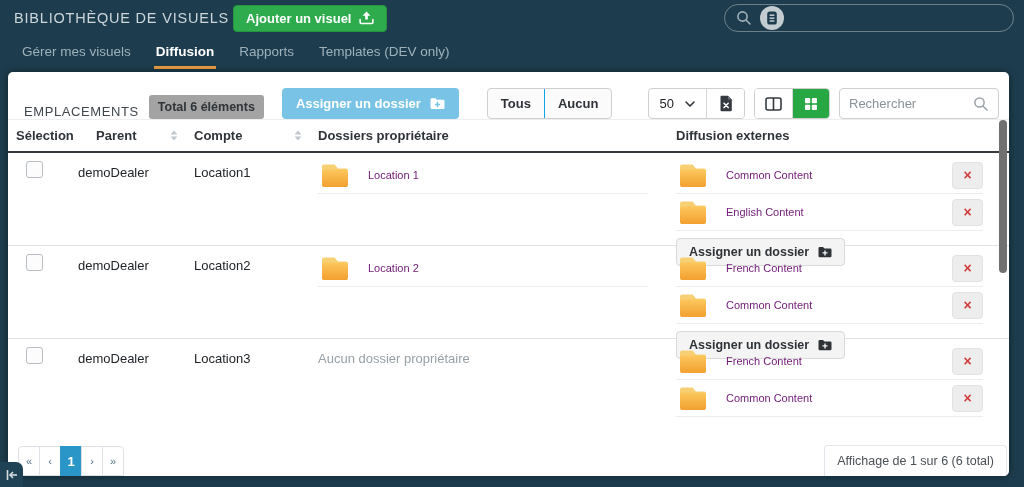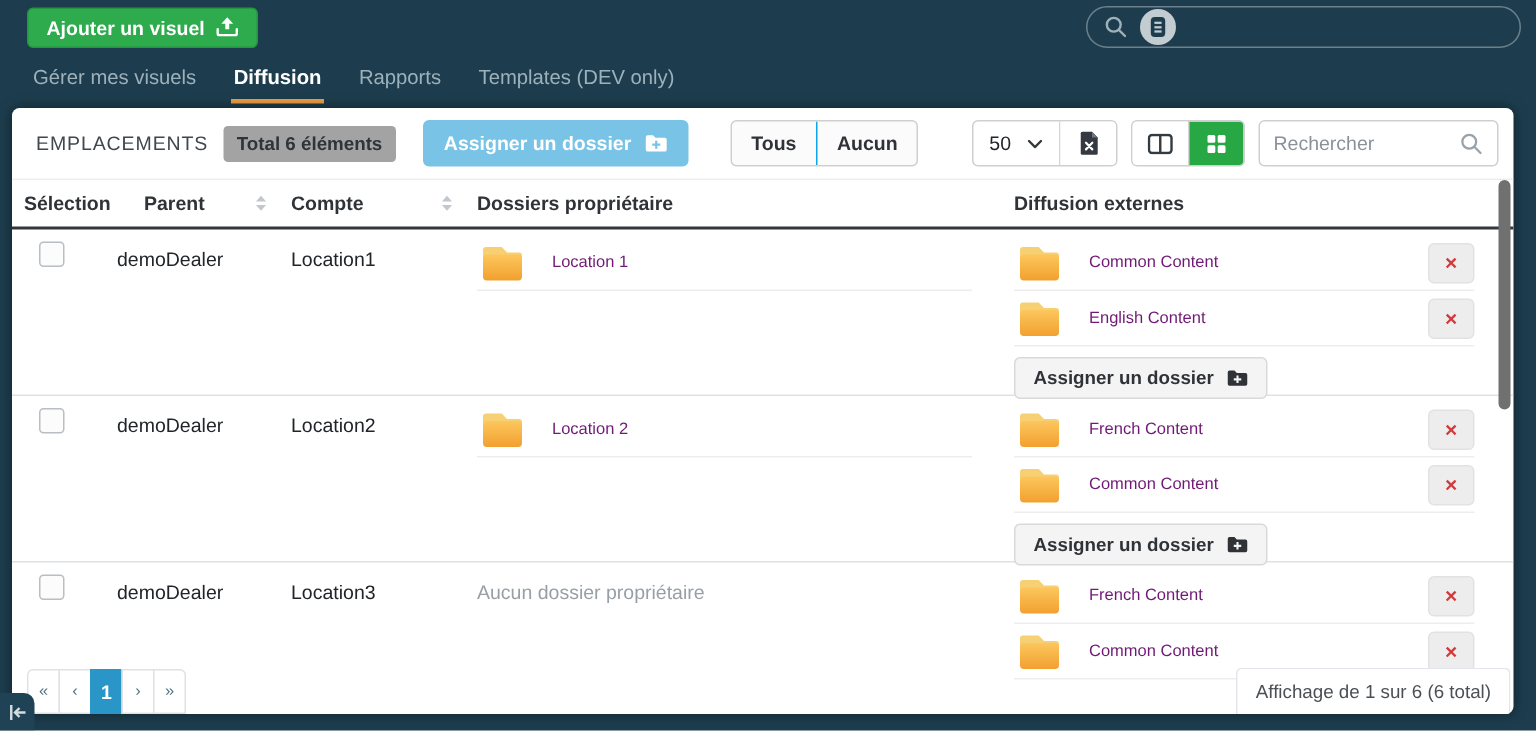--- a/index.html
+++ b/index.html
@@ -43,21 +43,21 @@
 
   
   .panel {
     position: absolute; left: 8px; top: 72px; width: 1001px; height: 404px;
     background: #fff; border-radius: 5px; box-shadow: 0 0 9px rgba(0,0,0,.45);
     overflow: hidden;
   }
 
   
   .toolbar {
-    display: flex; align-items: center; height: 48px; padding: 0 10px 0 16px;
+    display: flex; align-items: flex-end; height: 48px; padding: 0 10px 0 16px;
     border-bottom: 1px solid #eceeef;
   }
   .section-title { font-size: 13px; color: #40474d; letter-spacing: .6px; }
   .badge-total {
     margin-left: 10px; background: #a3a3a3; color: #2f3439; font-weight: bold;
     font-size: 12.5px; padding: 5px 9px; border-radius: 3px;
   }
   .btn-assign-blue {
     margin-left: 18px; background: var(--assign-blue, #79c4e6); border: none; cursor: pointer;
     color: #fff; font-weight: bold; font-size: 13px; border-radius: 4px;
@@ -96,21 +96,21 @@
     display: grid; grid-template-columns: 62px 108px 124px 358px 1fr;
     padding-left: 8px; padding-right: 26px;
   }
   .thead { height: 33px; align-items: center; border-bottom: 2px solid #33383d; }
   .th { font-size: 13px; font-weight: bold; color: #2f3337; display: flex; align-items: center; }
   .th-parent { padding-left: 18px; }
   .th-compte, .th-owner, .th-ext { padding-left: 8px; }
   .th .sort { margin-left: auto; margin-right: 8px; display: flex; cursor: pointer; }
 
   .tbody { height: 323px; overflow: hidden; position: relative; }
-  .trow { height: 111px; border-bottom: 1px solid #dee2e6; align-items: start; }
+  .trow { height: 93px; border-bottom: 1px solid #dee2e6; align-items: start; }
   .trow:last-child { border-bottom: none; }
   .c-sel { padding: 8px 0 0 10px; }
   .checkbox {
     display: block; width: 17px; height: 17px; background: #fcfcfc;
     border: 1px solid #b8bec4; border-radius: 3px; cursor: pointer;
   }
   .c-parent, .c-compte { padding-top: 12px; font-size: 13px; color: #212529; }
   .c-compte { padding-left: 8px; }
   .c-owner, .c-ext { padding: 4px 0 0 8px; }
   .no-owner { font-size: 13px; color: #98a0a6; padding-top: 8px; }
@@ -159,20 +159,21 @@
   .collapse-tab {
     position: absolute; left: 0; bottom: 0; width: 23px; height: 25px; z-index: 10;
     background: #1f4254; border-radius: 0 7px 0 0; display: flex; align-items: center;
     justify-content: center; cursor: pointer;
   }
 </style>
 </head>
 <body>
 
 <div class="topbar">
+  <div class="app-title">BIBLIOTHÈQUE DE VISUELS</div>
   <button class="btn-add">
     <span>Ajouter un visuel</span>
     <span style="display:flex">
       <svg width="15" height="14" viewBox="0 0 16 14">
           <path d="M8 0 L12.2 4.6 H9.4 V8.6 H6.6 V4.6 H3.8 Z" fill="#fff"></path>
           <path d="M1.2 8.6 V11.6 Q1.2 12.8 2.4 12.8 H13.6 Q14.8 12.8 14.8 11.6 V8.6" stroke="#fff" stroke-width="1.7" fill="none" stroke-linecap="round"></path>
         </svg>
     </span>
   </button>
   <div class="top-search">

